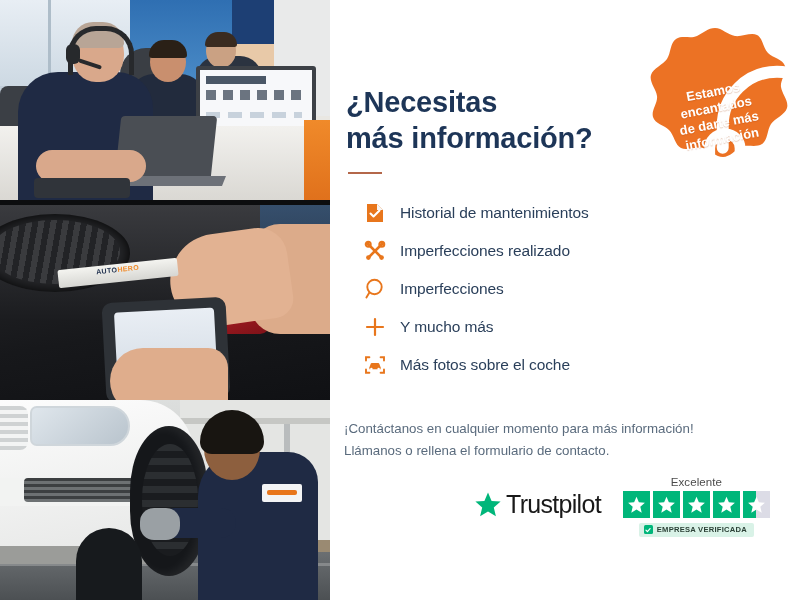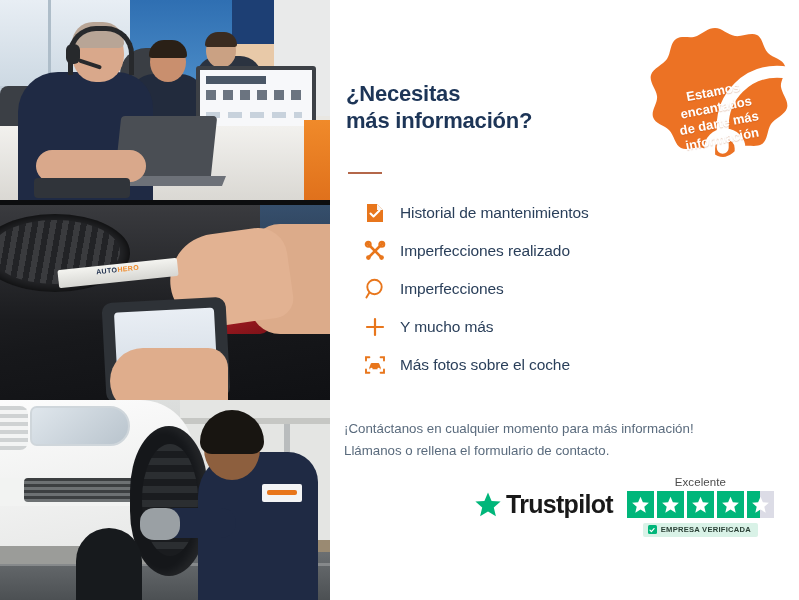--- a/index.html
+++ b/index.html
@@ -322,21 +322,21 @@
     flex: 1 1 auto;
     position: relative;
     background: #ffffff;
     padding: 0;
   }
   .headline {
     position:absolute;
     left: 16px;
     top: 66px;
     color:#1d3557;
-    font-size: 22px;
+    font-size: 29px;
     line-height: 1.22;
     font-weight: bold;
     letter-spacing:-0.2px;
     white-space: pre-line;
   }
   .rule {
     position:absolute;
     left:18px;
     top:172px;
     width:34px;
@@ -427,25 +427,25 @@
     gap: 14px;
   }
   .tp-logo {
     display:flex;
     align-items:center;
     gap: 4px;
     margin-top: 14px;
   }
   .tp-word {
     font-size: 25px;
-    font-weight: bold;
+    font-weight: normal;
     color:#191919;
     letter-spacing:-0.7px;
   }
-  .tp-right { display:flex; flex-direction:column; align-items:center; }
+  .tp-right { display:flex; flex-direction:column; align-items:center;margin-left:8px; }
   .tp-excelente {
     font-size: 11.5px;
     color:#4b4b4b;
     margin-bottom: 3px;
     letter-spacing:.1px;
   }
   .stars { display:flex; gap: 3px; }
   .star-box {
     width: 27px; height: 27px;
     background:#00b67a;

